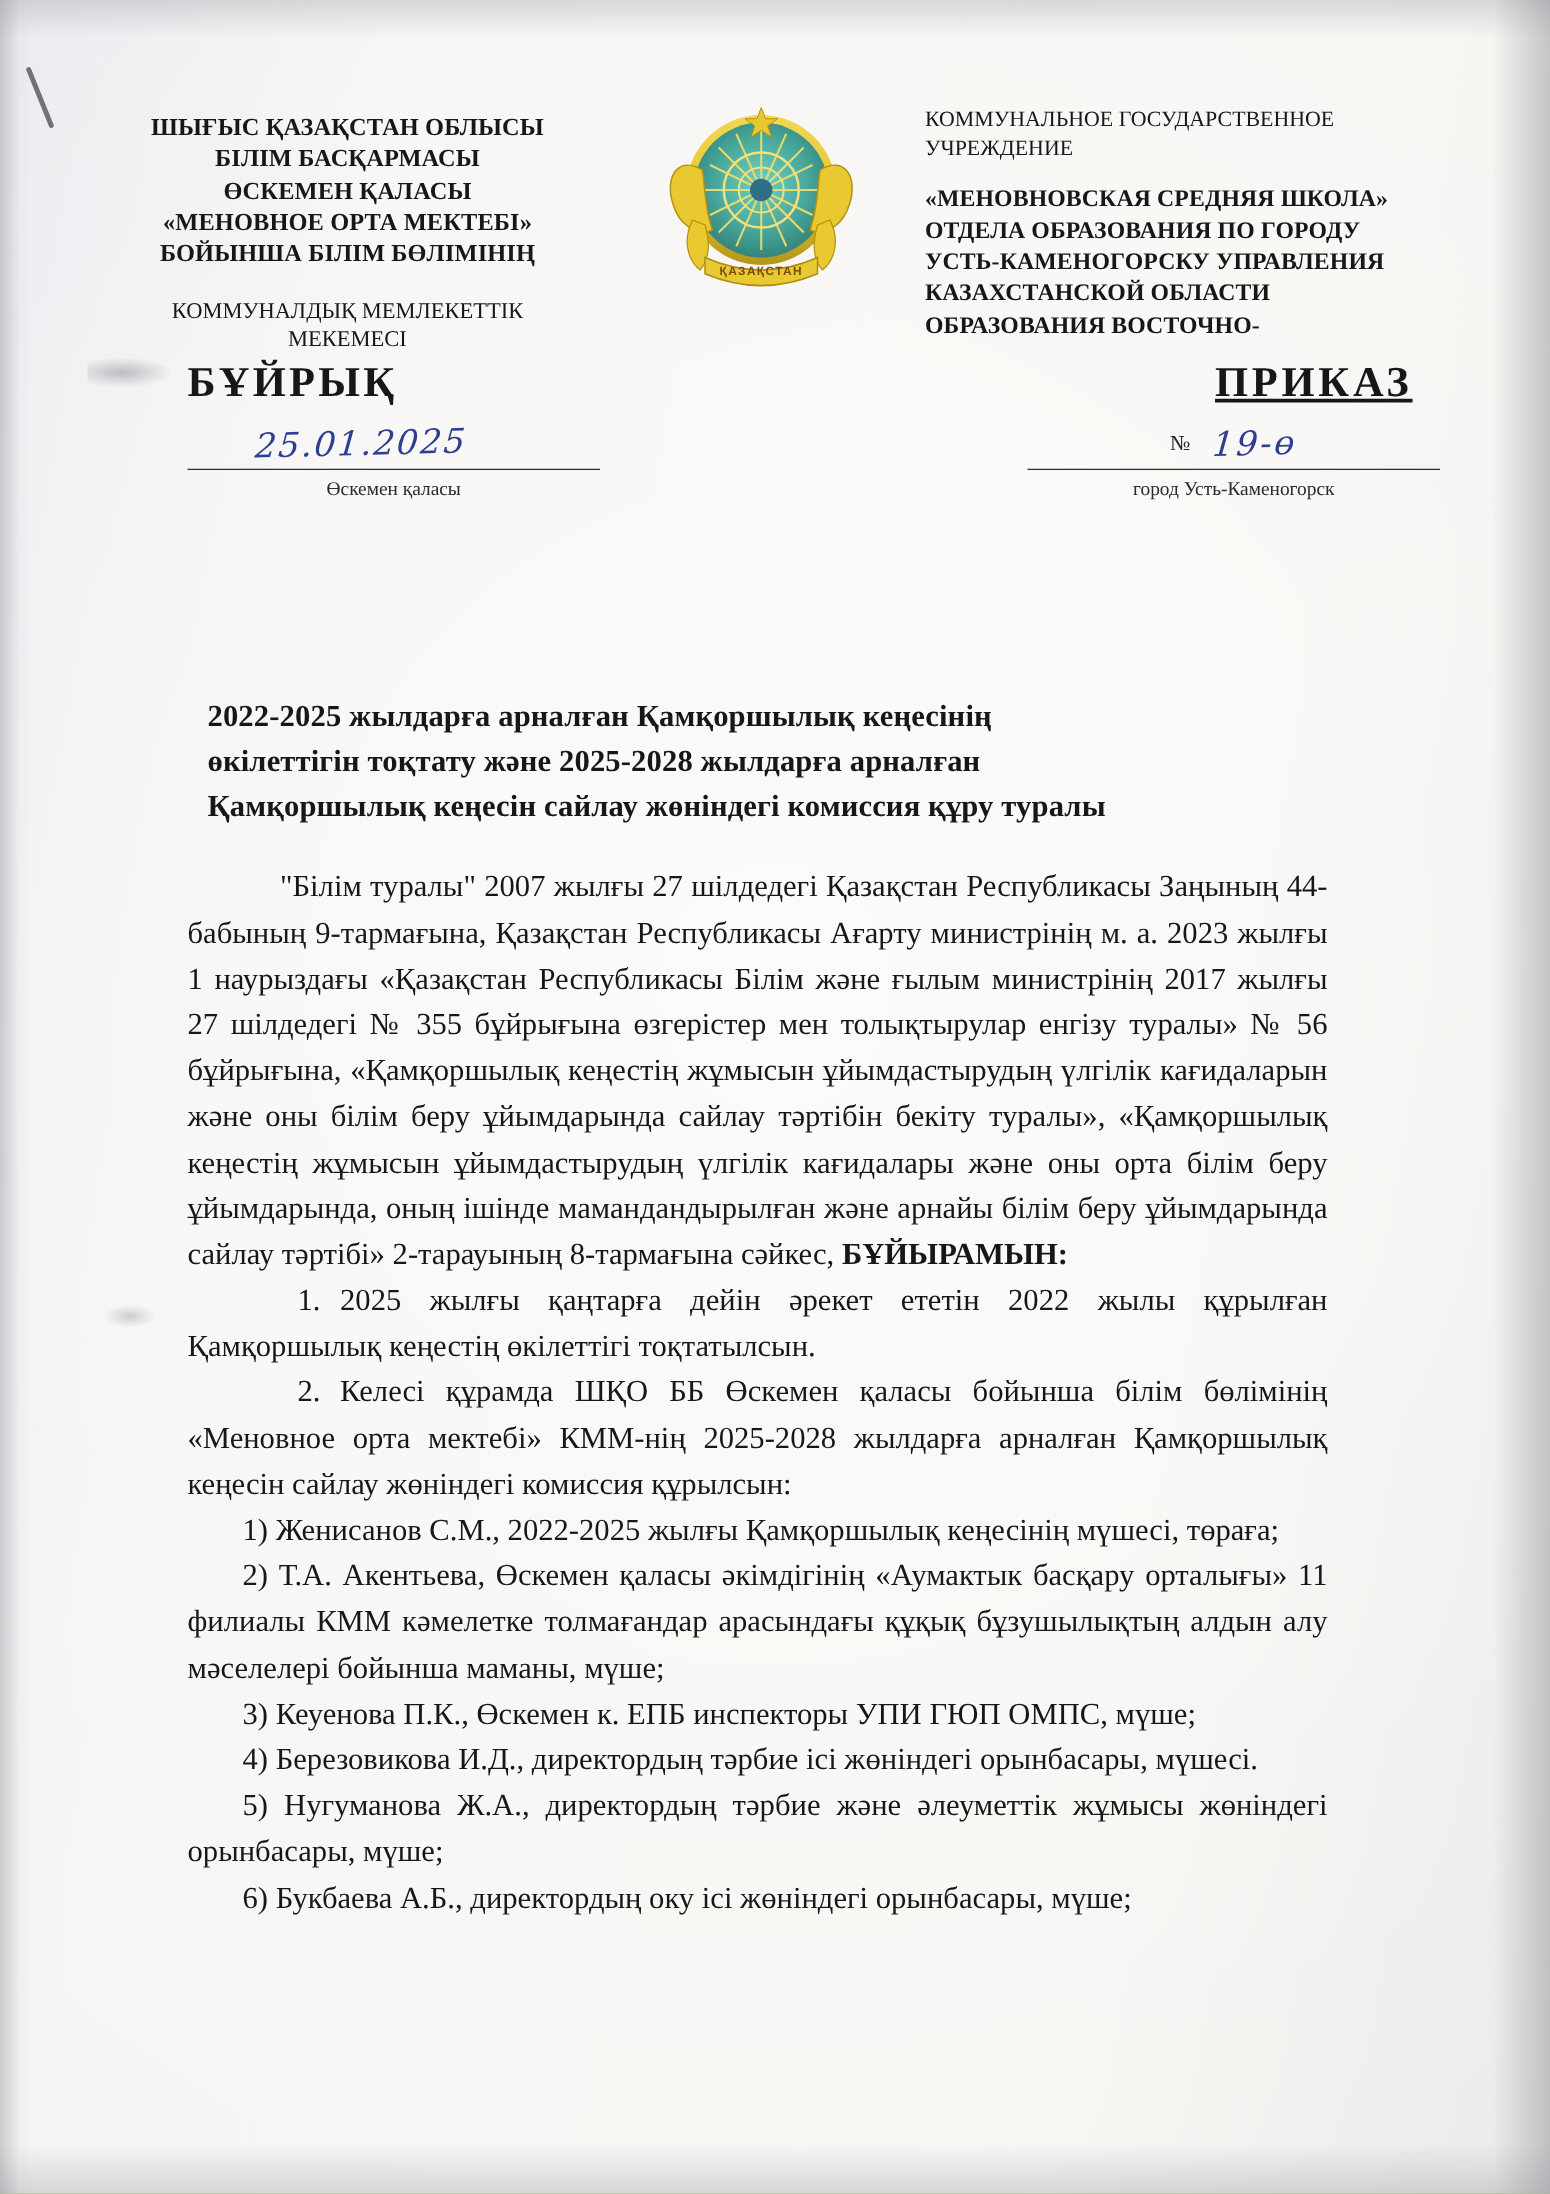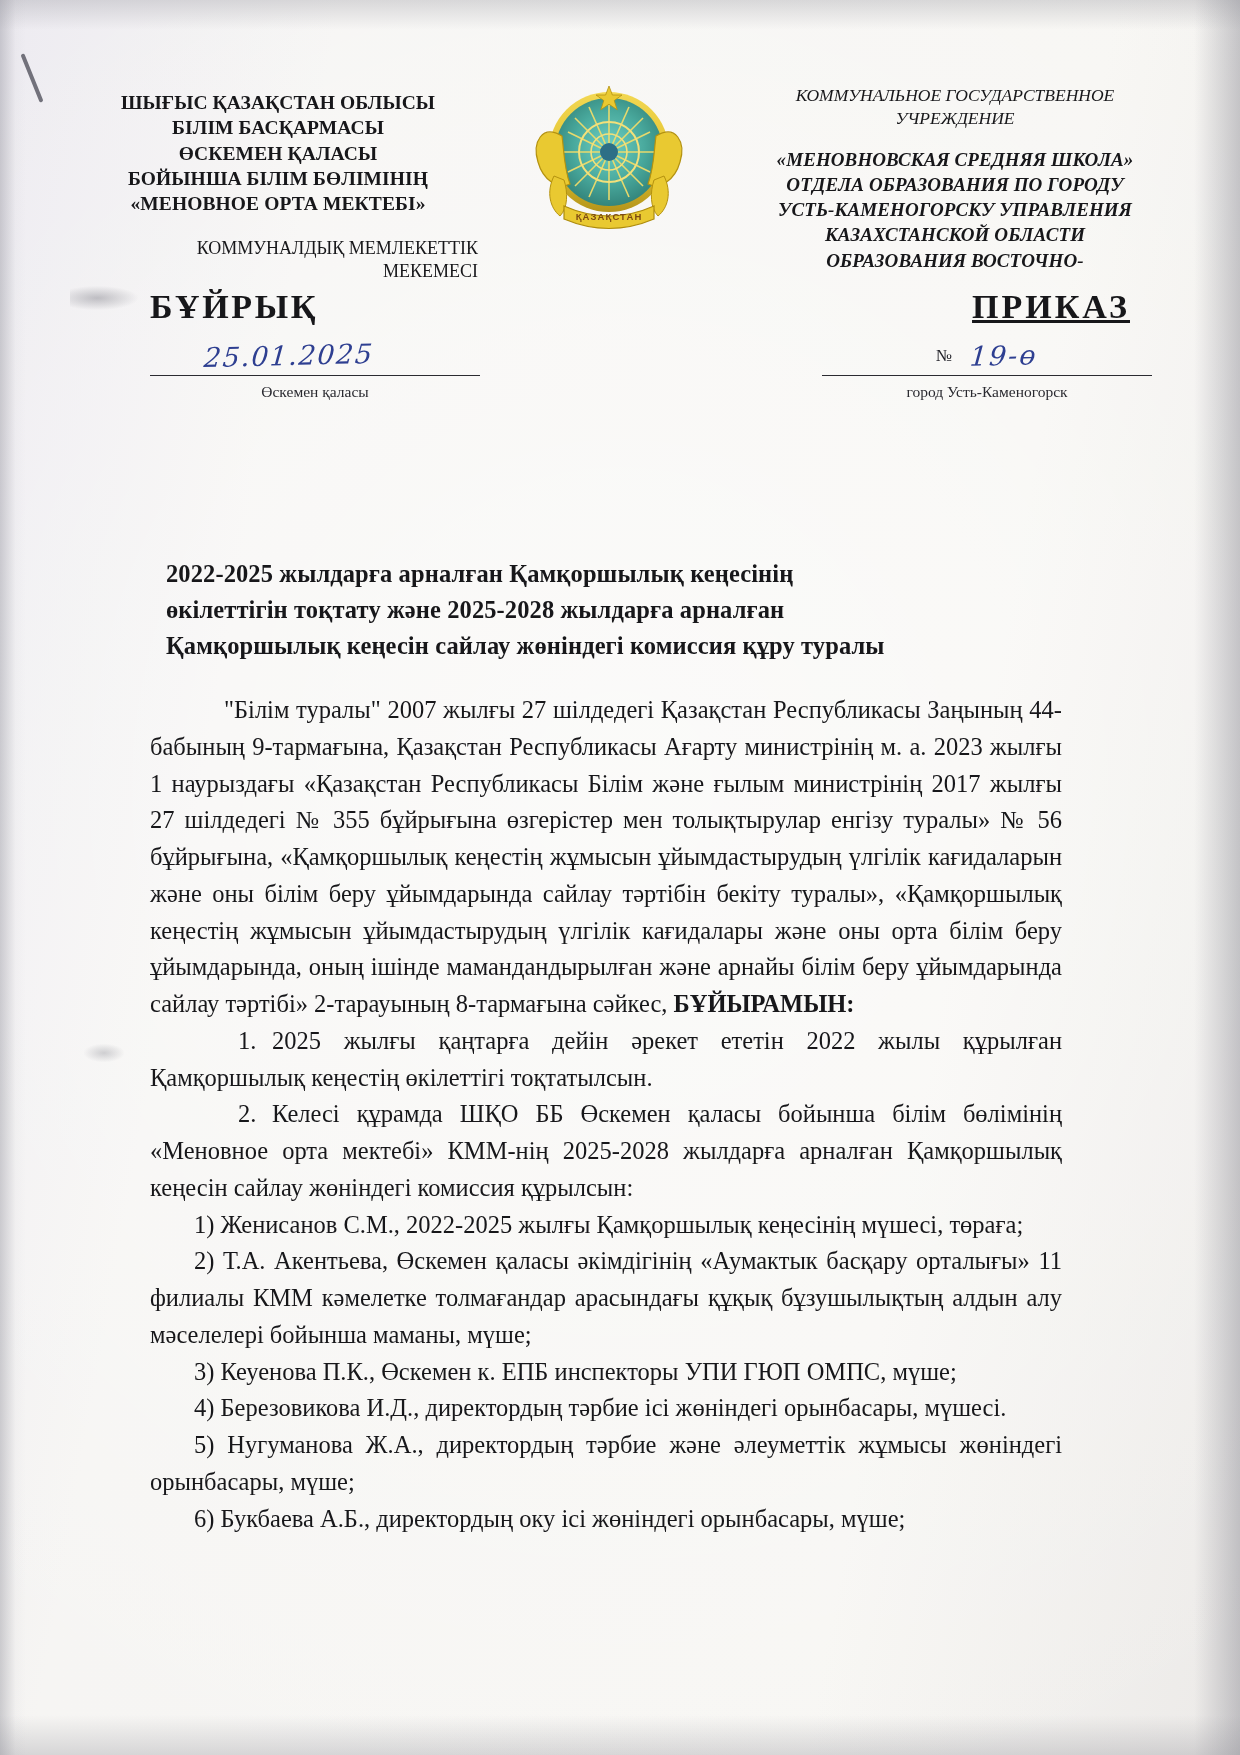--- a/index.html
+++ b/index.html
@@ -81,33 +81,32 @@
   .letterhead {
     position: absolute;
     top: 78px; left: 0; right: 0;
     display: flex;
     align-items: flex-start;
     justify-content: space-between;
     padding: 0 70px 0 78px;
   }
   .lh-col { width: 400px; }
   .lh-col.kz { text-align: center; padding-top: 12px; }
-  .lh-col.ru { width: 430px; text-align: center; padding-top: 6px; font-style: italic; }
+  .lh-col.ru { width: 430px; text-align: left; padding-top: 6px; }
 
   .org-bold {
     font-weight: bold;
     font-size: 19.5px;
     line-height: 1.30;
     letter-spacing: .1px;
   }
   .org-plain {
     font-size: 18px;
     line-height: 1.32;
     margin-top: 20px;
-    text-align: right;
   }
   .org-plain-ru {
     font-size: 17.5px;
     line-height: 1.32;
   }
   .org-bold-ru {
     font-weight: bold;
     font-size: 19px;
     line-height: 1.32;
     margin-top: 17px;
@@ -224,22 +223,22 @@
 
   <div class="content">
 
     <div class="letterhead">
 
       <div class="lh-col kz">
         <div class="org-bold">
           <div>ШЫҒЫС ҚАЗАҚСТАН ОБЛЫСЫ</div>
           <div>БІЛІМ БАСҚАРМАСЫ</div>
           <div>ӨСКЕМЕН ҚАЛАСЫ</div>
+          <div>«МЕНОВНОЕ ОРТА МЕКТЕБІ»</div>
           <div>БОЙЫНША БІЛІМ БӨЛІМІНІҢ</div>
-          <div>«МЕНОВНОЕ ОРТА МЕКТЕБІ»</div>
         </div>
         <div class="org-plain">
           <div>КОММУНАЛДЫҚ МЕМЛЕКЕТТІК</div>
           <div>МЕКЕМЕСІ</div>
         </div>
       </div>
 
       <div class="emblem">
         <svg viewBox="0 0 170 160" width="170" height="160" aria-hidden="true">
           <defs>

